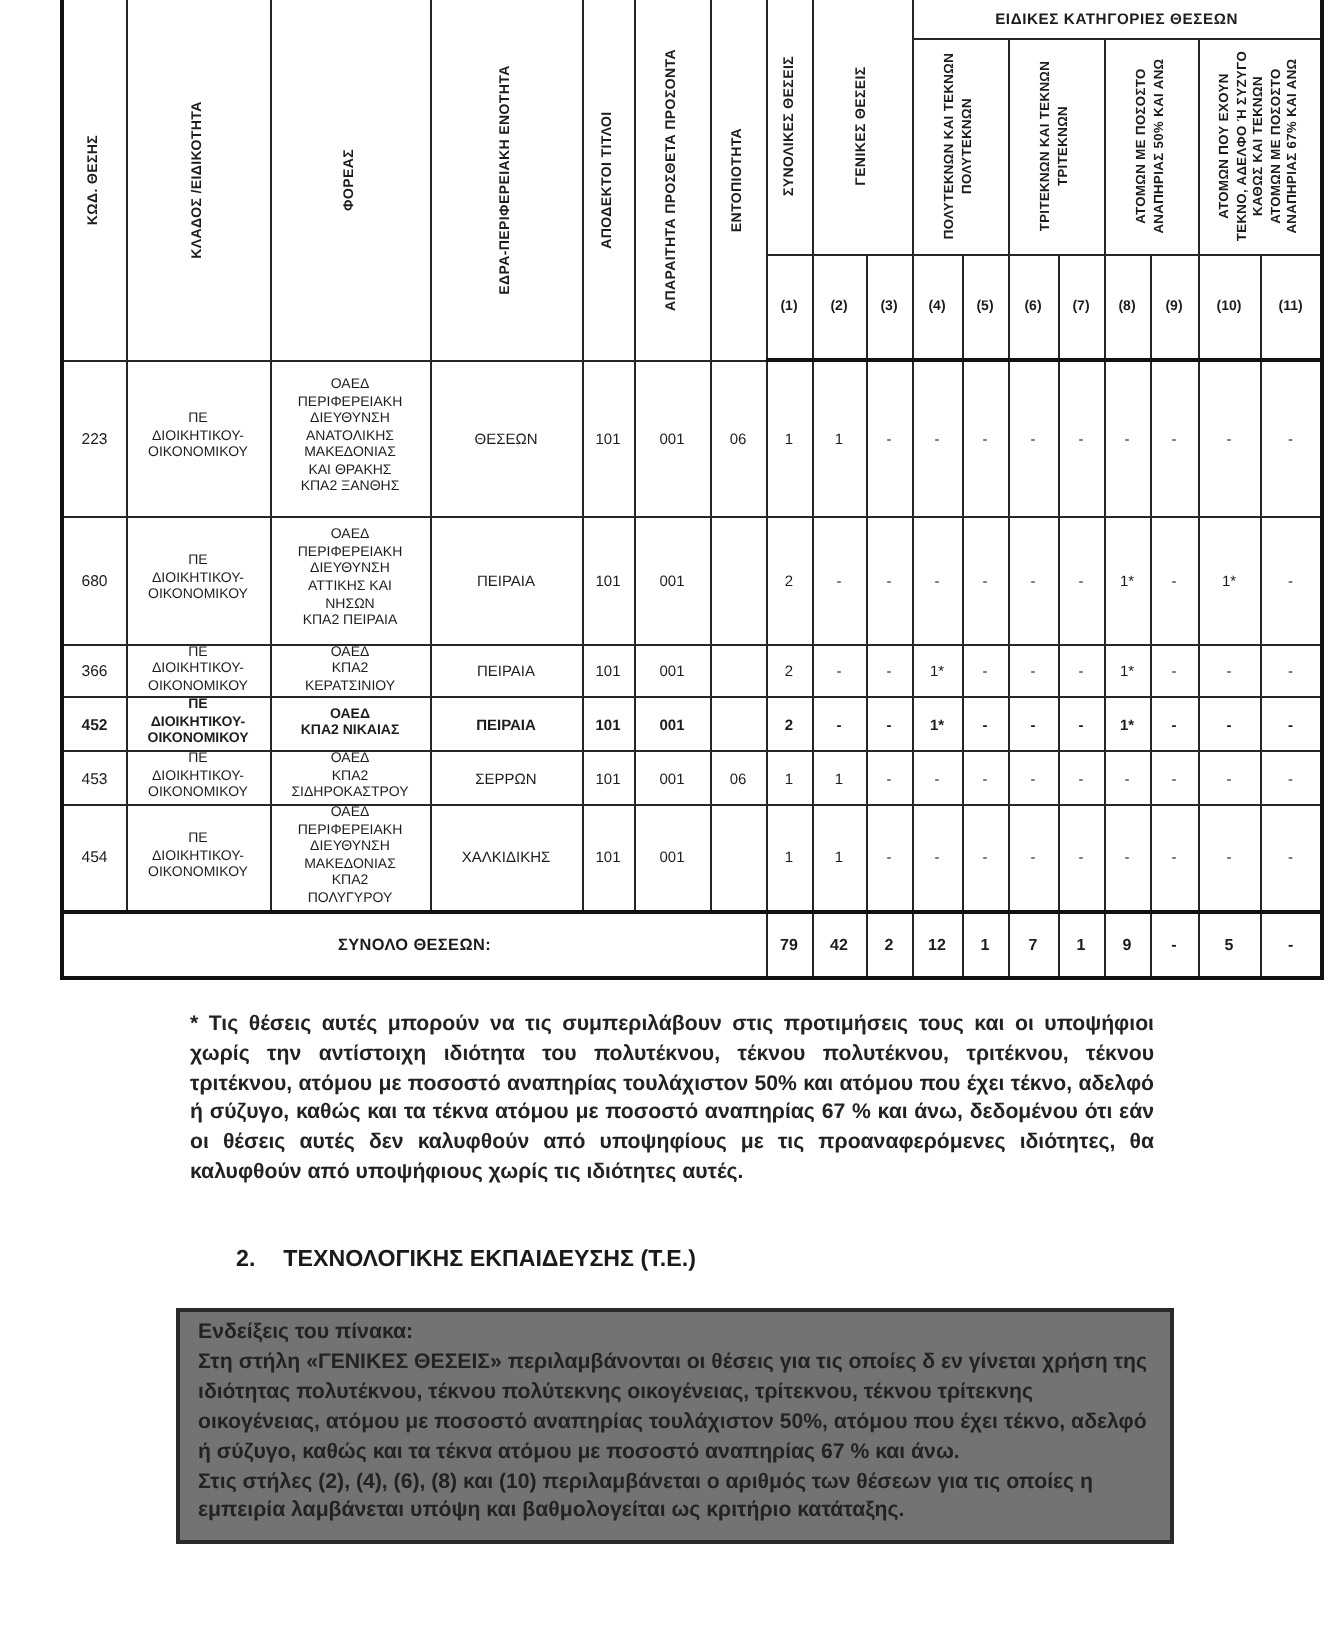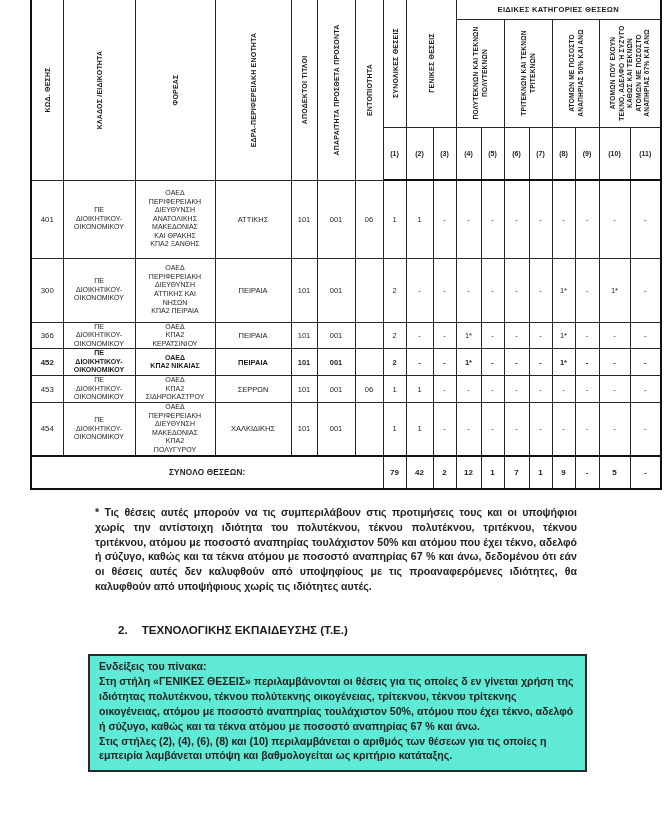--- a/index.html
+++ b/index.html
@@ -53,21 +53,21 @@
     position:absolute; left:118px; top:623px;
     font-size:11.6px; font-weight:bold; display:flex; color:#1a1a1a;
   }
   .section-heading .num { margin-right:14px; }
 
   
   .legend-box {
     position:absolute; left:88px; top:654px; width:499px;
     border:2px solid #2a2a2a; padding:3px 9px 7px 9px;
     font-size:10.6px; font-weight:bold; line-height:14.9px;
-    text-align:left; color:#222; background:#5eead4;
+    text-align:left; color:#222; background:#737373;
   }
   .legend-box p { margin:0; }
 </style>
 </head>
 <body>
 
 <div class="page">
 
   <table class="positions">
     <colgroup>
@@ -151,49 +151,49 @@
         <td>(6)</td>
         <td>(7)</td>
         <td>(8)</td>
         <td>(9)</td>
         <td>(10)</td>
         <td>(11)</td>
       </tr>
     </thead>
     <tbody>
         <tr style="height: 78px;">
-          <td class="cell code">401</td>
+          <td class="cell code">223</td>
           <td class="cell pre">ΠΕ
 ΔΙΟΙΚΗΤΙΚΟΥ-
 ΟΙΚΟΝΟΜΙΚΟΥ</td>
           <td class="cell pre">ΟΑΕΔ
 ΠΕΡΙΦΕΡΕΙΑΚΗ
 ΔΙΕΥΘΥΝΣΗ
 ΑΝΑΤΟΛΙΚΗΣ
 ΜΑΚΕΔΟΝΙΑΣ
 ΚΑΙ ΘΡΑΚΗΣ
 ΚΠΑ2 ΞΑΝΘΗΣ</td>
-          <td class="cell">ΑΤΤΙΚΗΣ</td>
+          <td class="cell">ΘΕΣΕΩΝ</td>
           <td class="cell">101</td>
           <td class="cell">001</td>
           <td class="cell">06</td>
           <td class="cell">1</td>
           <td class="cell">1</td>
           <td class="cell">-</td>
           <td class="cell">-</td>
           <td class="cell">-</td>
           <td class="cell">-</td>
           <td class="cell">-</td>
           <td class="cell">-</td>
           <td class="cell">-</td>
           <td class="cell">-</td>
           <td class="cell">-</td>
         </tr>
         <tr style="height: 64px;">
-          <td class="cell code">300</td>
+          <td class="cell code">680</td>
           <td class="cell pre">ΠΕ
 ΔΙΟΙΚΗΤΙΚΟΥ-
 ΟΙΚΟΝΟΜΙΚΟΥ</td>
           <td class="cell pre">ΟΑΕΔ
 ΠΕΡΙΦΕΡΕΙΑΚΗ
 ΔΙΕΥΘΥΝΣΗ
 ΑΤΤΙΚΗΣ ΚΑΙ
 ΝΗΣΩΝ
 ΚΠΑ2 ΠΕΙΡΑΙΑ</td>
           <td class="cell">ΠΕΙΡΑΙΑ</td>

